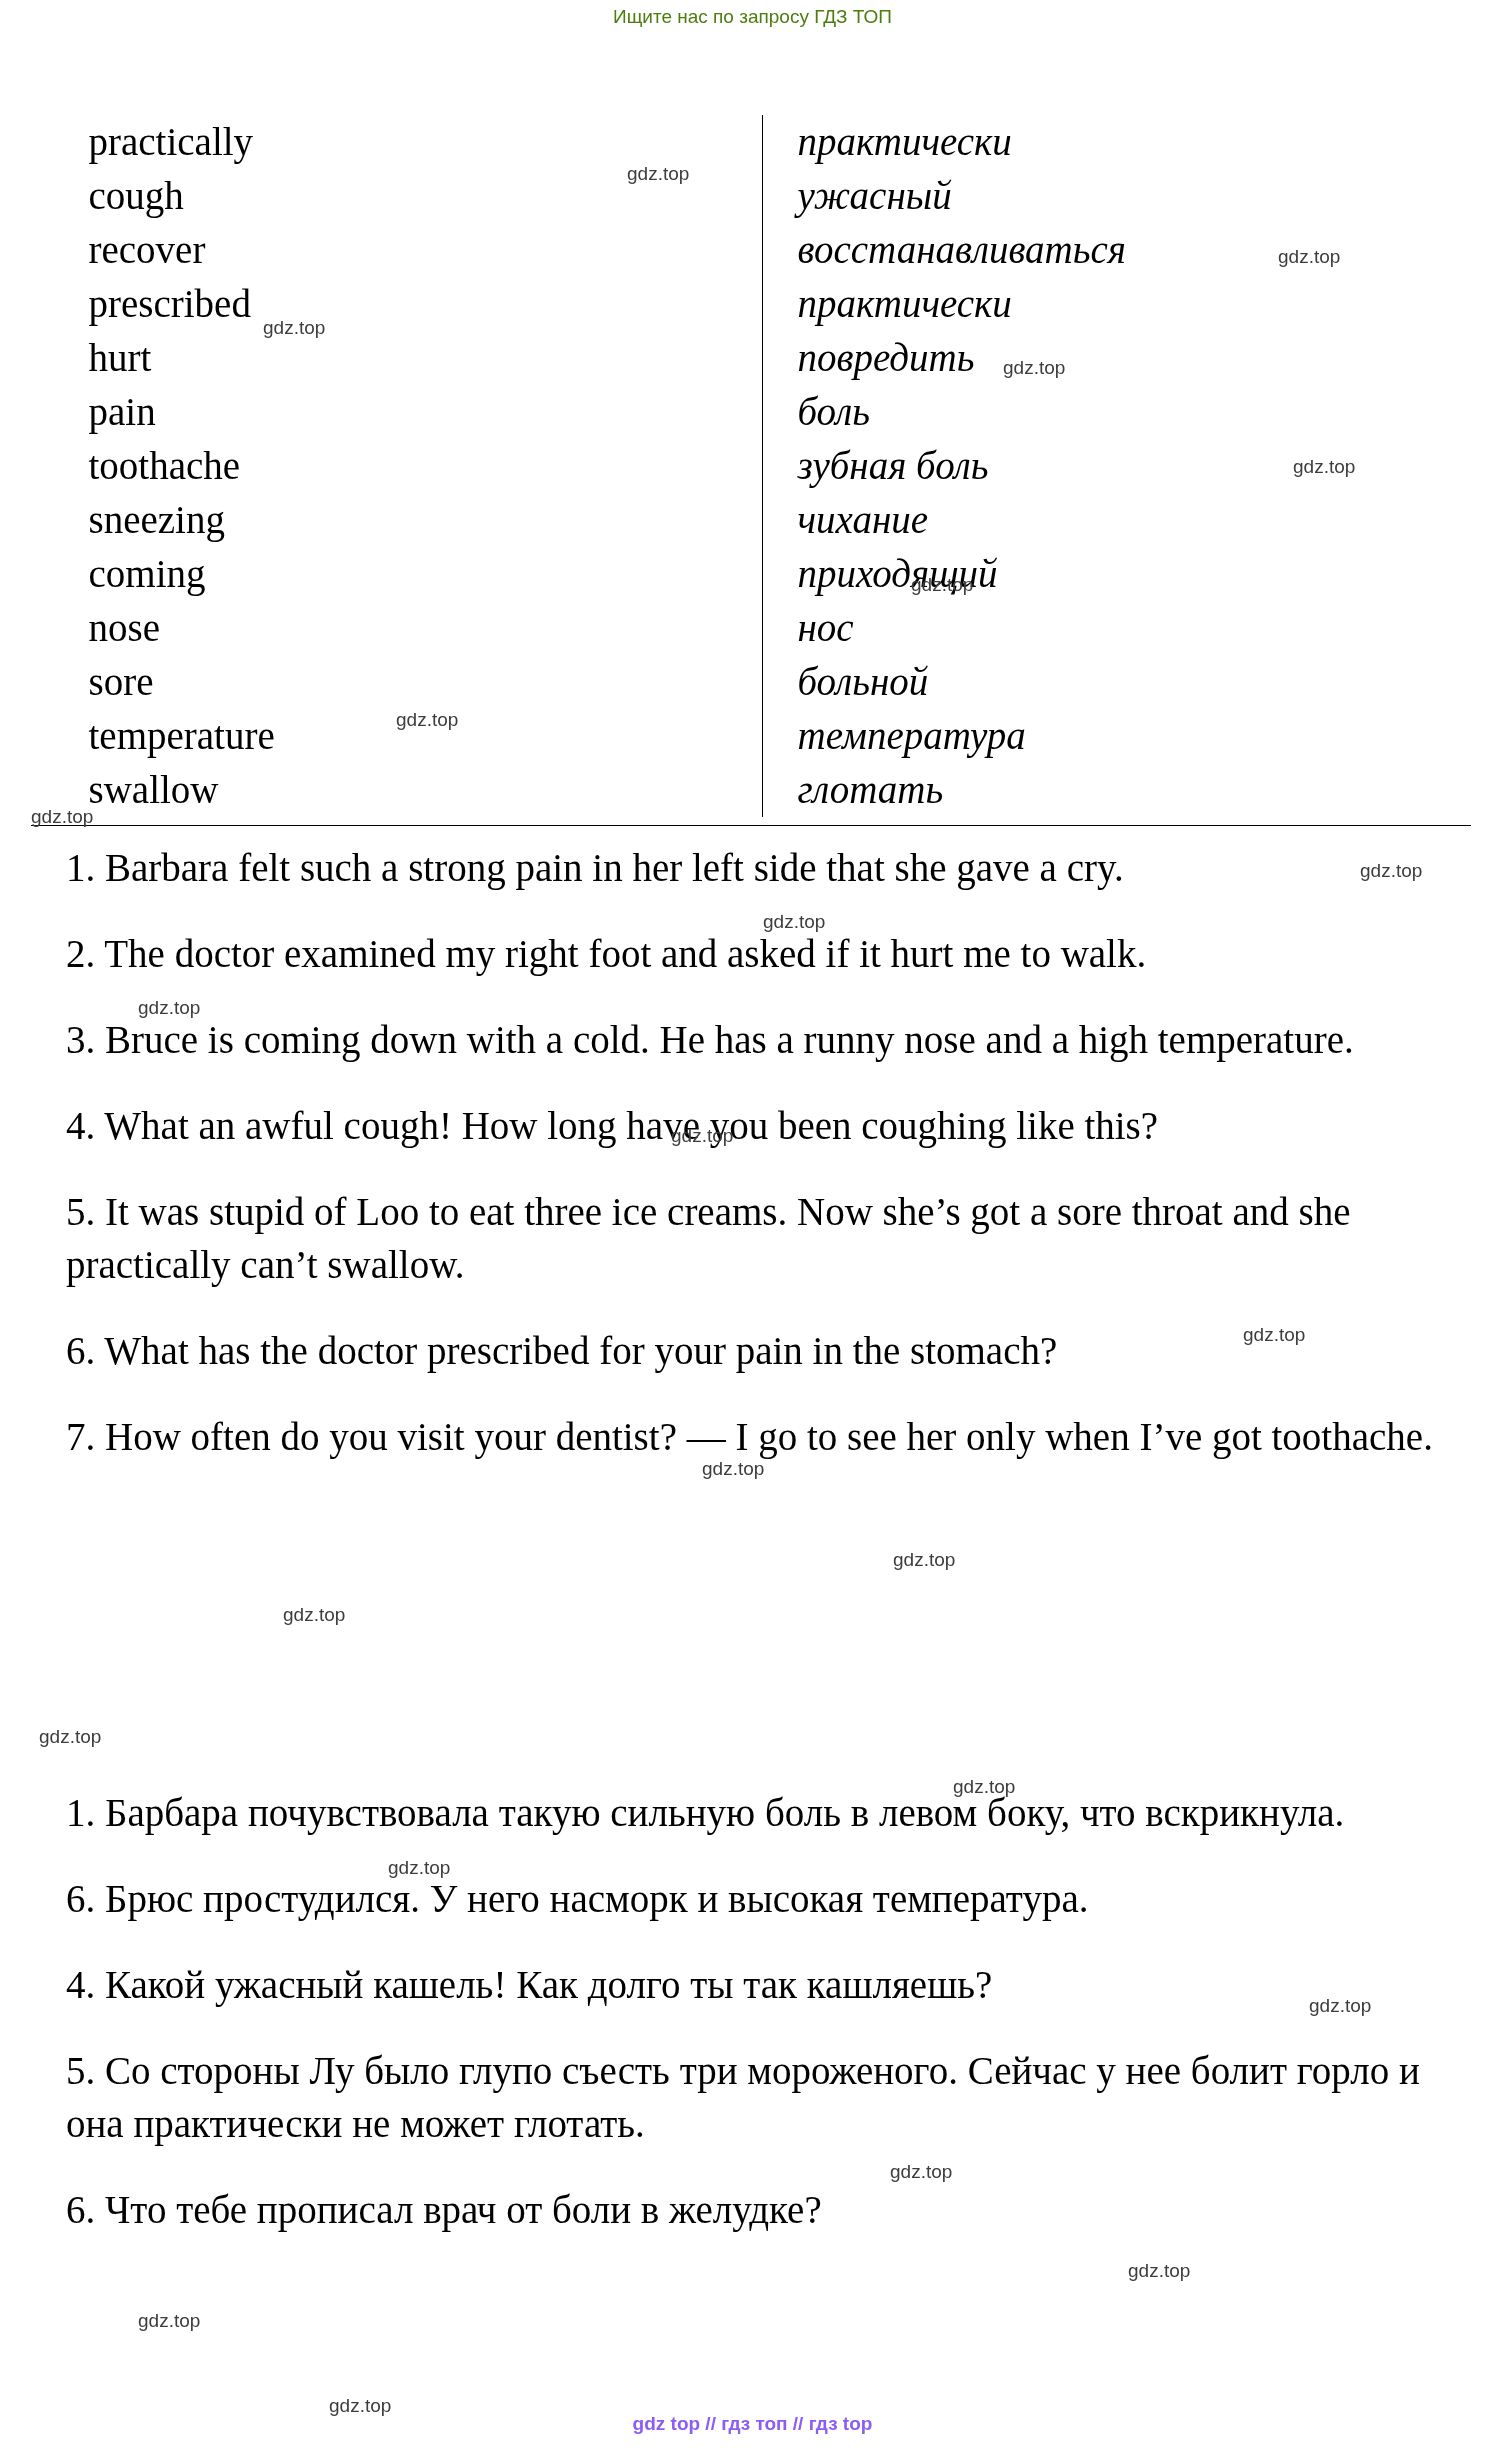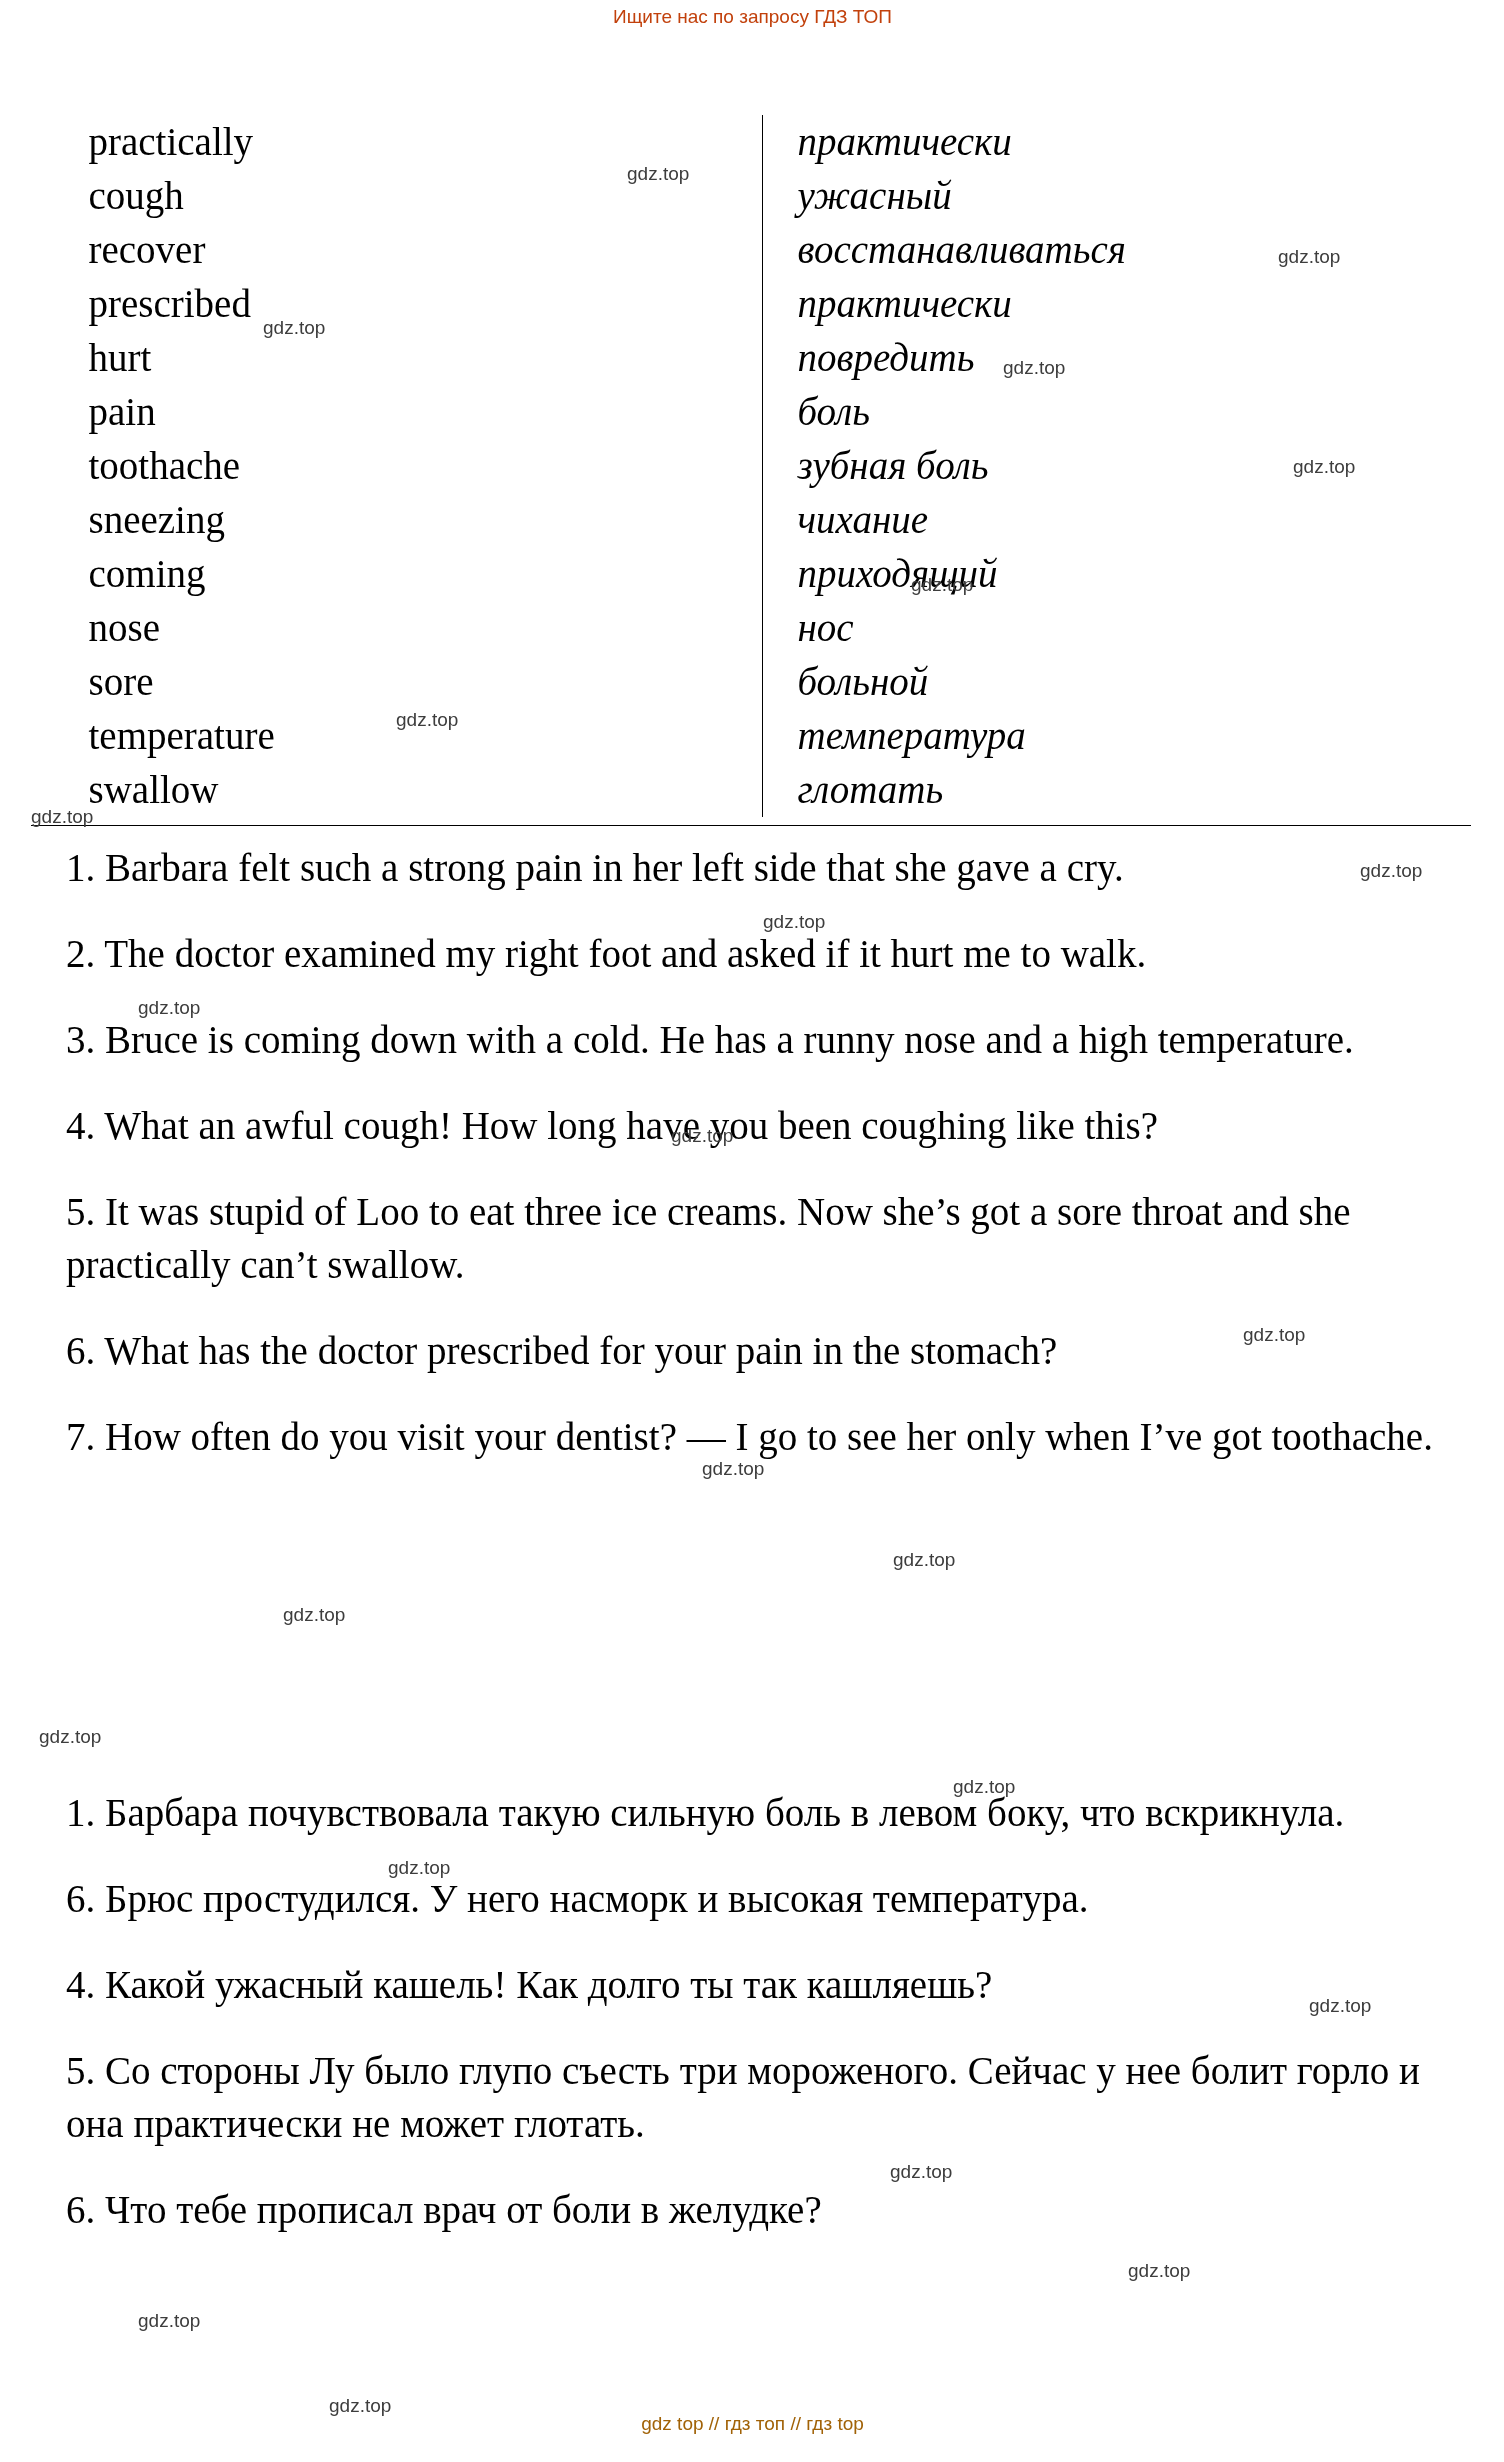--- a/index.html
+++ b/index.html
@@ -69,21 +69,21 @@
     font-size: 19px;
     color: #3d3d3d;
     white-space: nowrap;
   }
 </style>
 </head>
 <body>
 
 <div class="page">
 
-  <div class="banner top" style="color: #c2410c;">Ищите нас по запросу ГДЗ ТОП</div>
+  <div class="banner top" style="color: #4d7c0f;">Ищите нас по запросу ГДЗ ТОП</div>
 
   <div class="vocab">
     <div class="vocab-col en" id="vocab-en">
         <div class="vocab-word">practically</div>
         <div class="vocab-word">cough</div>
         <div class="vocab-word">recover</div>
         <div class="vocab-word">prescribed</div>
         <div class="vocab-word">hurt</div>
         <div class="vocab-word">pain</div>
         <div class="vocab-word">toothache</div>
@@ -149,16 +149,16 @@
       <div class="wm" style="left: 39px; top: 1726px; color: rgb(61, 61, 61);">gdz.top</div>
       <div class="wm" style="left: 953px; top: 1776px; color: rgb(61, 61, 61);">gdz.top</div>
       <div class="wm" style="left: 388px; top: 1857px; color: rgb(61, 61, 61);">gdz.top</div>
       <div class="wm" style="left: 1309px; top: 1995px; color: rgb(61, 61, 61);">gdz.top</div>
       <div class="wm" style="left: 890px; top: 2161px; color: rgb(61, 61, 61);">gdz.top</div>
       <div class="wm" style="left: 1128px; top: 2260px; color: rgb(61, 61, 61);">gdz.top</div>
       <div class="wm" style="left: 138px; top: 2310px; color: rgb(61, 61, 61);">gdz.top</div>
       <div class="wm" style="left: 329px; top: 2395px; color: rgb(61, 61, 61);">gdz.top</div>
     </div>
 
-  <div class="banner bottom" style="color: #a16207;">gdz top  //  гдз топ  //  гдз top</div>
+  <div class="banner bottom" style="color: #8b5cf6; font-weight: bold;">gdz top  //  гдз топ  //  гдз top</div>
 
 </div>
 
 
 </body></html>

